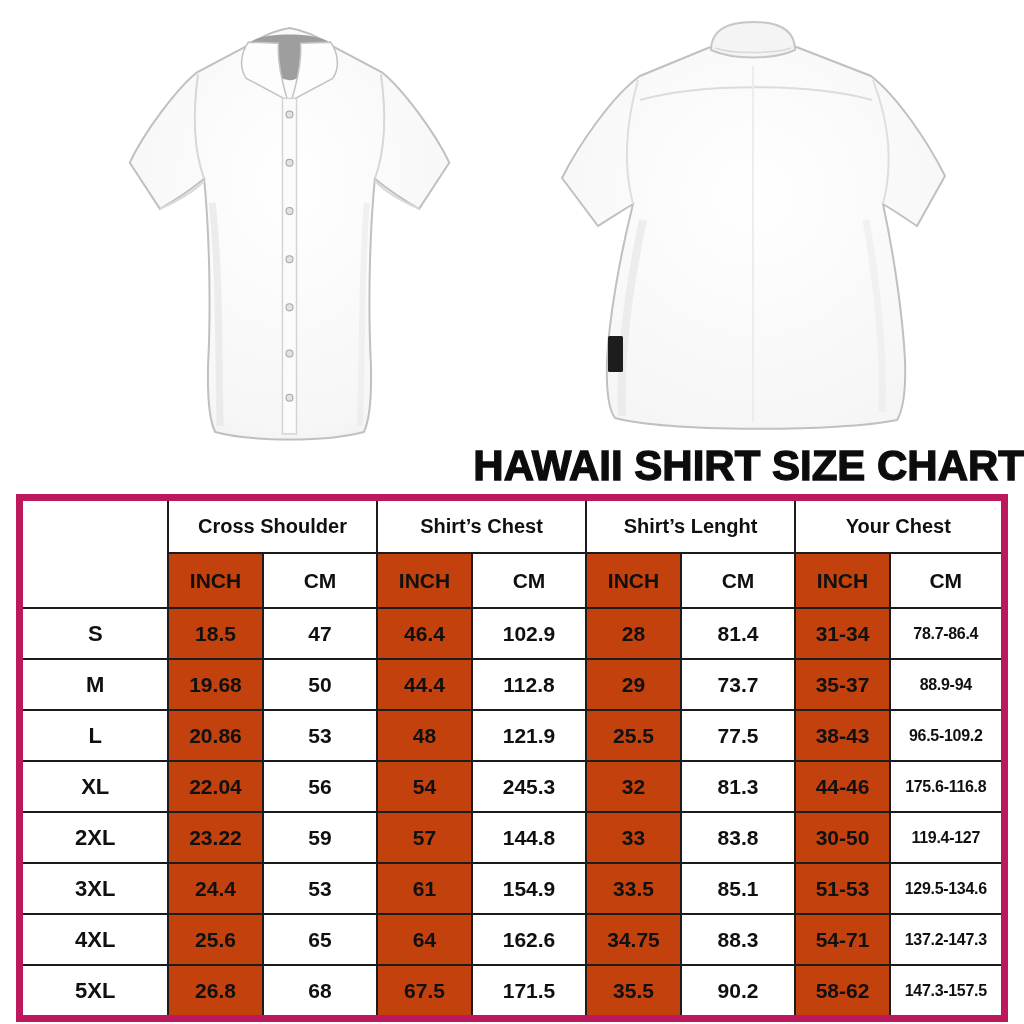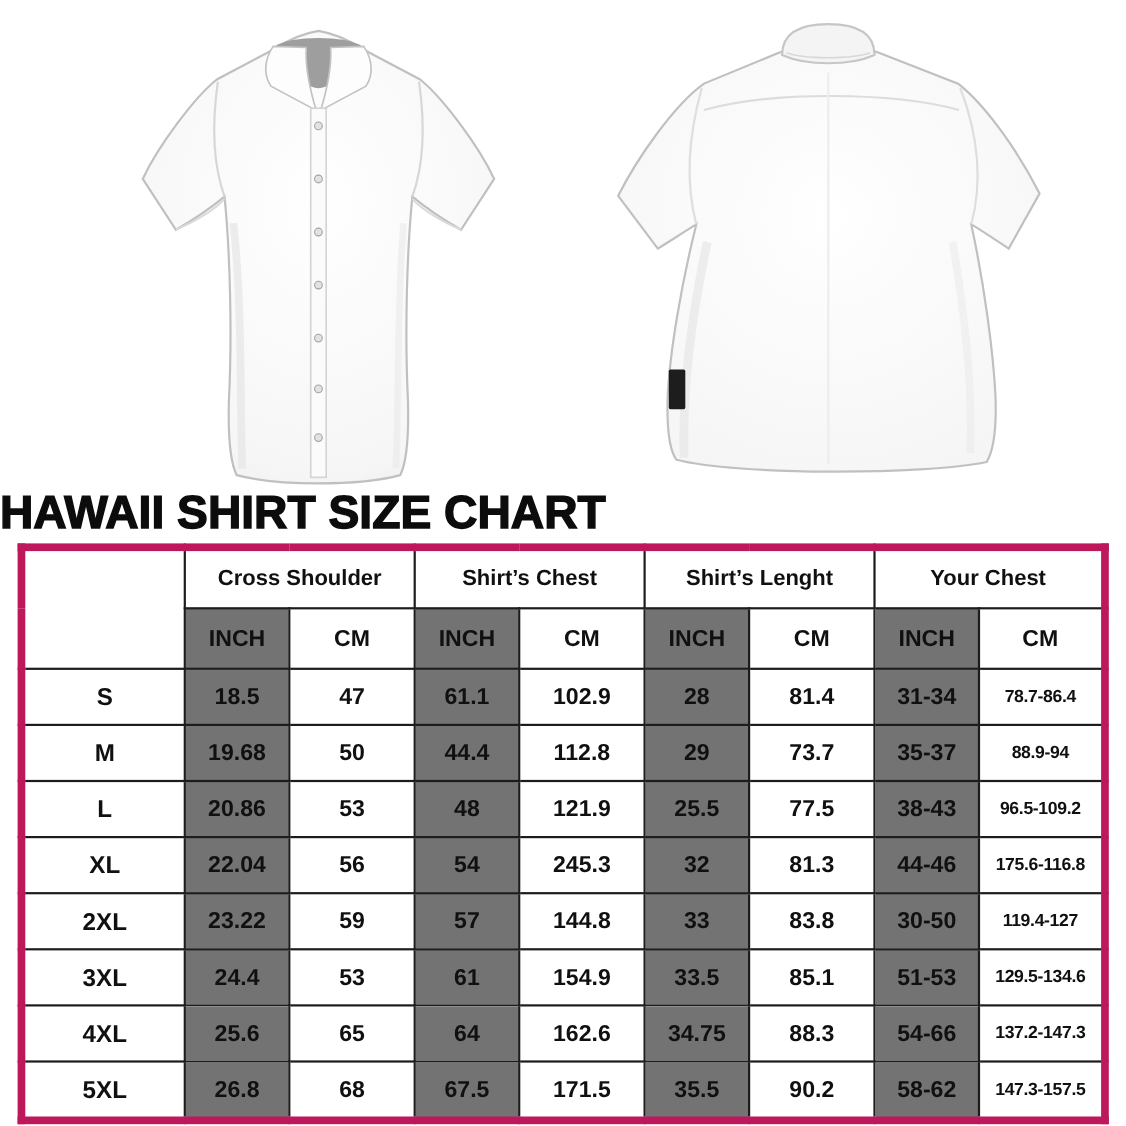--- a/index.html
+++ b/index.html
@@ -5,40 +5,40 @@
   html,body{margin:0;padding:0;}
   body{
     width:1024px;height:1024px;background:#ffffff;overflow:hidden;
     font-family:"Liberation Sans", sans-serif;
   }
   .shirts{position:relative;height:442px;background:#ffffff;}
   .shirt{position:absolute;}
   .shirt-front{left:100px;top:12px;width:380px;height:432px;}
   .shirt-back{left:548px;top:20px;width:404px;height:424px;}
   .page-title{
-    height:50px;line-height:48px;text-align:left;
+    height:50px;line-height:48px;text-align:right;
     font-size:42px;font-weight:bold;color:#0c0c0c;
     letter-spacing:0px;-webkit-text-stroke:1.3px #0c0c0c;
   }
   table.size-table{
     table-layout:fixed;width:990px;margin:2px auto 0;
     border-collapse:collapse;border:7px solid #be185d;background:#ffffff;
   }
   col.c-size{width:148px;}
   col.c-inch{width:95px;}
   col.c-cm{width:114px;}
   th,td{
     border:2px solid #1c1c1c;text-align:center;vertical-align:middle;
     color:#101010;font-weight:bold;padding:0;overflow:hidden;white-space:nowrap;
   }
   tr.groups th{height:51px;font-size:20px;}
   tr.units th{height:53px;font-size:21px;}
   tbody td{height:49px;font-size:21px;}
   td.size{font-size:22px;}
-  .inch{background:#737373;}
+  .inch{background:#c2410c;}
   td.last{font-size:16px;letter-spacing:-0.3px;}
 </style>
 </head>
 <body>
 
 <div>
 
   <div class="shirts">
 
     <svg class="shirt shirt-front" viewBox="0 0 375 430" xmlns="http://www.w3.org/2000/svg">
@@ -143,21 +143,21 @@
         <th>CM</th>
         <th class="inch">INCH</th>
         <th>CM</th>
       </tr>
     </thead>
     <tbody>
       <tr>
         <td class="size">S</td>
         <td class="inch">18.5</td>
         <td>47</td>
-        <td class="inch">61.1</td>
+        <td class="inch">46.4</td>
         <td>102.9</td>
         <td class="inch">28</td>
         <td>81.4</td>
         <td class="inch">31-34</td>
         <td class="last">78.7-86.4</td>
       </tr>
       <tr>
         <td class="size">M</td>
         <td class="inch">19.68</td>
         <td>50</td>
@@ -213,21 +213,21 @@
         <td class="last">129.5-134.6</td>
       </tr>
       <tr>
         <td class="size">4XL</td>
         <td class="inch">25.6</td>
         <td>65</td>
         <td class="inch">64</td>
         <td>162.6</td>
         <td class="inch">34.75</td>
         <td>88.3</td>
-        <td class="inch">54-66</td>
+        <td class="inch">54-71</td>
         <td class="last">137.2-147.3</td>
       </tr>
       <tr>
         <td class="size">5XL</td>
         <td class="inch">26.8</td>
         <td>68</td>
         <td class="inch">67.5</td>
         <td>171.5</td>
         <td class="inch">35.5</td>
         <td>90.2</td>

